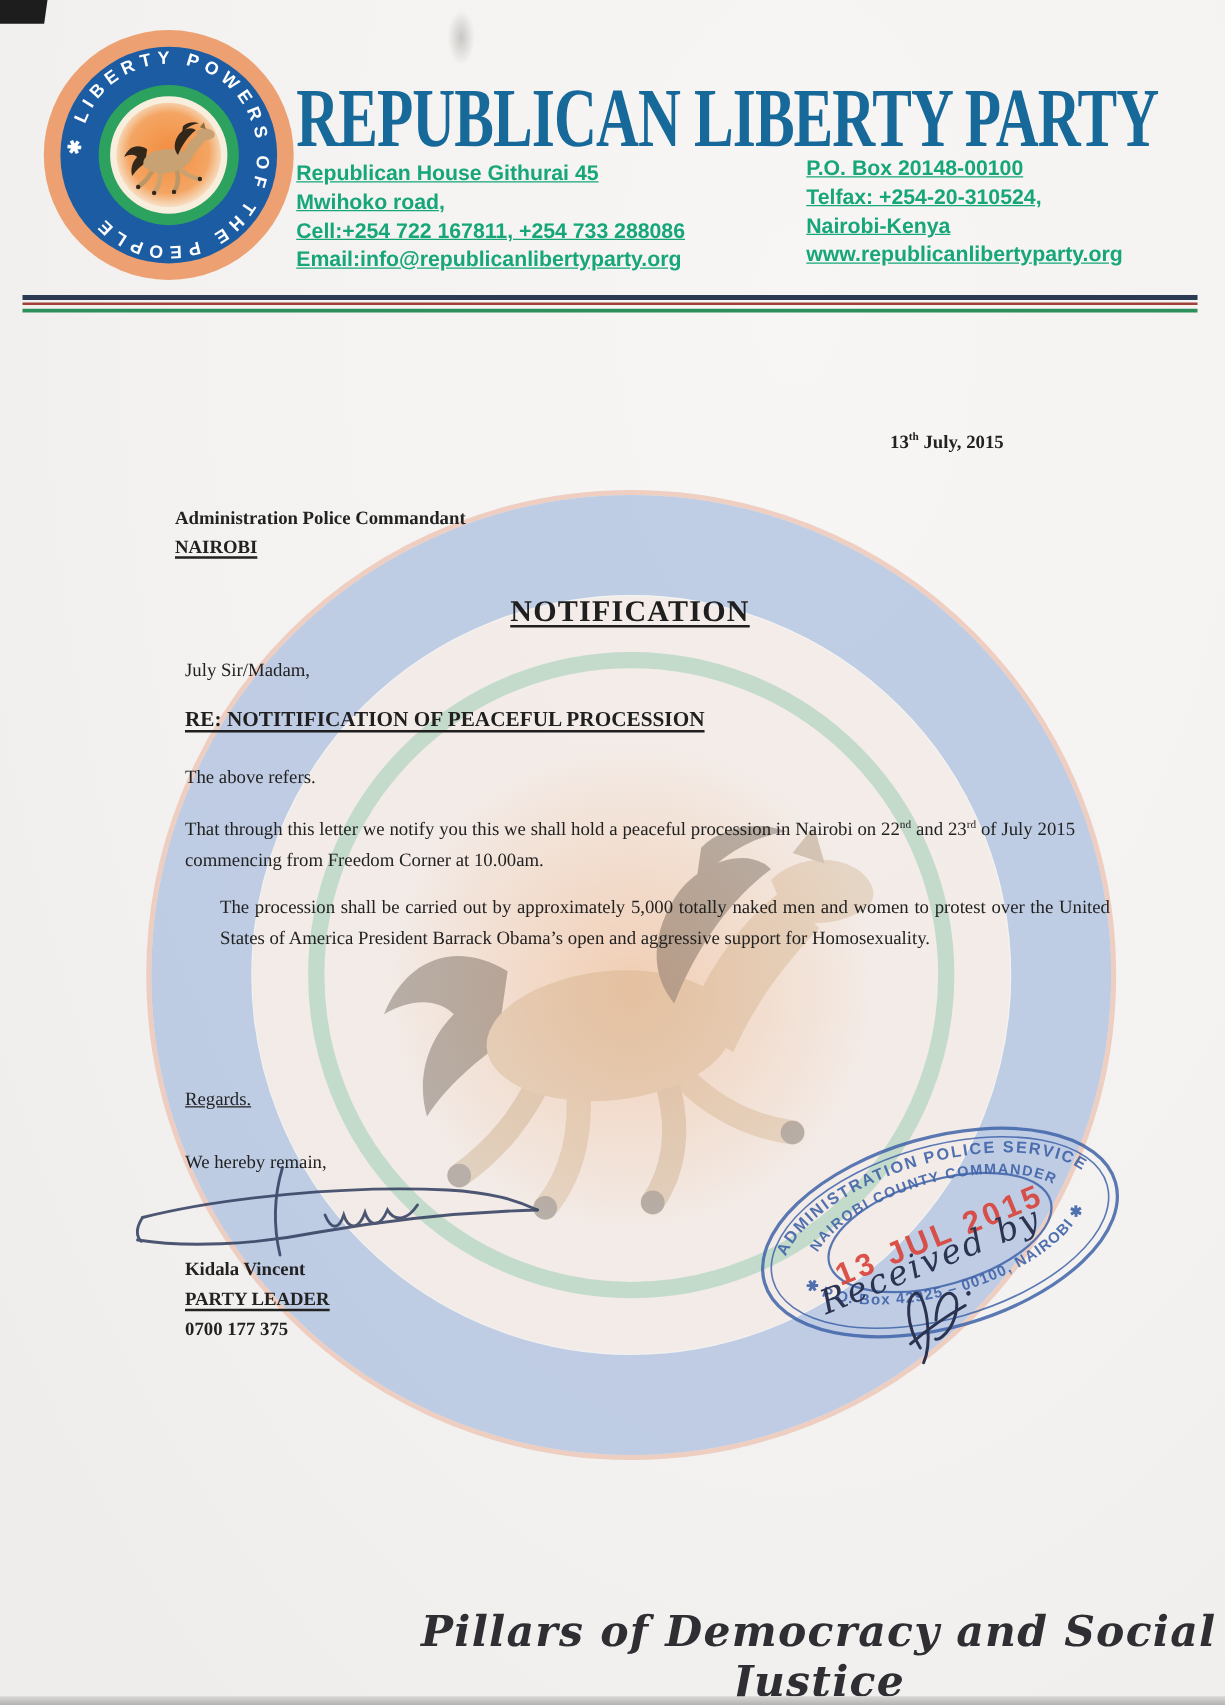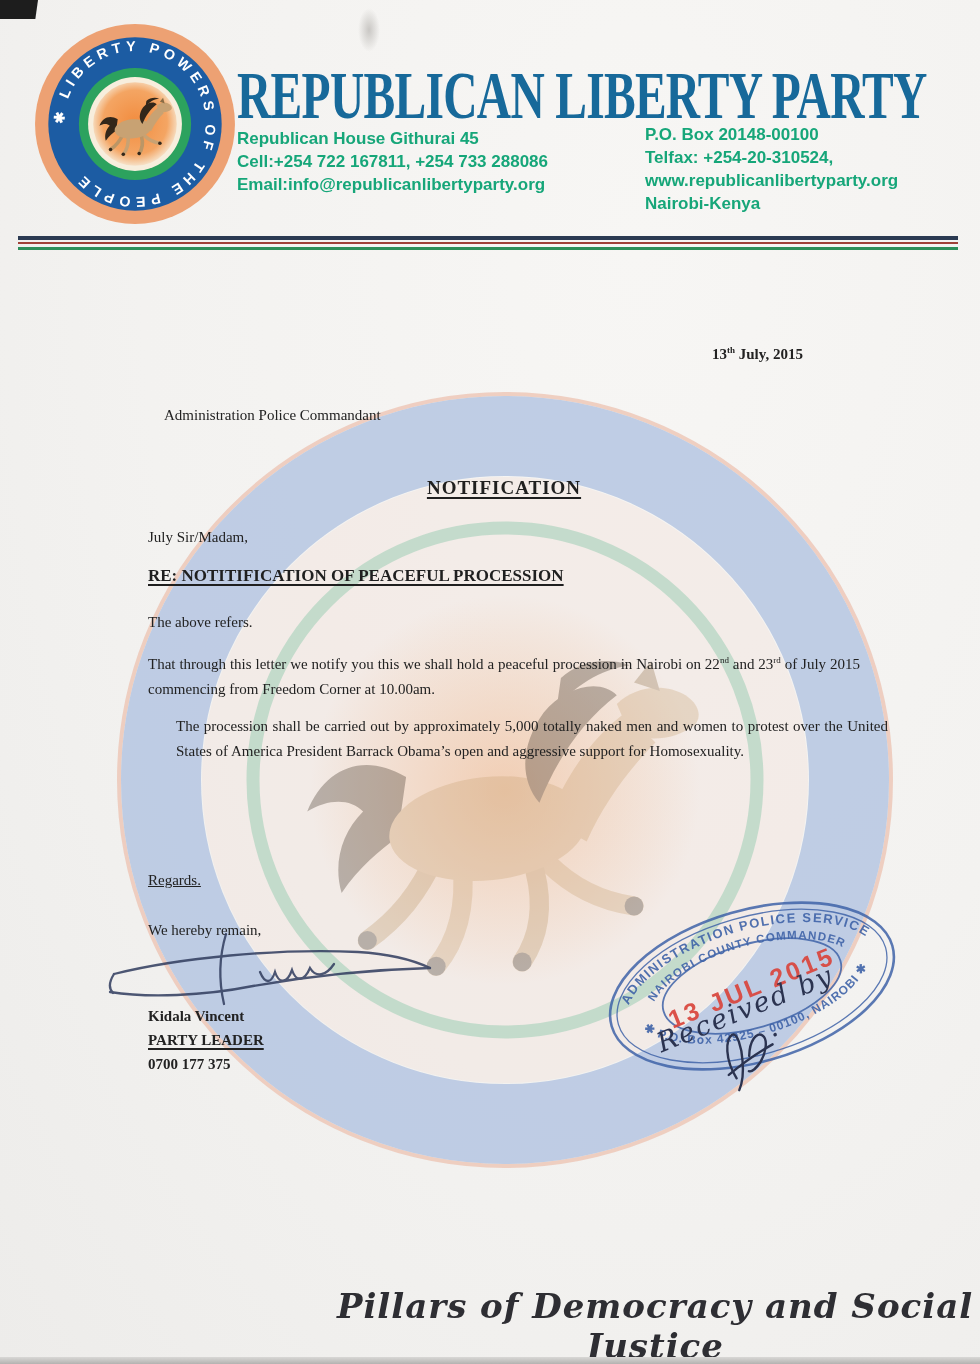--- a/index.html
+++ b/index.html
@@ -13,39 +13,39 @@
   .corner-mark{left:0;top:0;width:38px;height:19px;background:#1d1d1d;transform:skewX(-8deg);transform-origin:left top;}
   .top-smudge{left:358px;top:8px;width:22px;height:44px;background:radial-gradient(ellipse,#c9c7c4 0%,rgba(201,199,196,0) 70%);}
   .bottom-edge{left:0;bottom:0;width:980px;height:7px;background:linear-gradient(#d9d8d6,#b3b2b0);}
   
   .logo-svg{left:33px;top:22px;}
   .org-title{
     left:237px;top:57px;width:990px;
     font-size:66px;font-weight:bold;letter-spacing:-1px;color:#17699a;
     transform:scale(0.72,1.02);transform-origin:left top;white-space:nowrap;
   }
-  .contact{font-family:"Liberation Sans", sans-serif;font-size:17px;font-weight:700;color:#16a679;line-height:23px;}
+  .contact{font-family:"Liberation Sans", sans-serif;font-size:17px;font-weight:700;color:#16a679;line-height:23px;text-decoration:underline;}
   .contact-left{left:237px;top:127px;}
   .contact-right{left:645px;top:123px;}
   
   .stripes{left:18px;top:236px;width:940px;}
   .stripe{display:block;width:100%;}
   .stripe.navy{height:4px;background:#2b3a52;margin-bottom:2px;}
   .stripe.red{height:2px;background:#a04138;margin-bottom:3px;}
   .stripe.green{height:3px;background:#2d8f5a;}
   
   .watermark{left:115px;top:390px;pointer-events:none;}
   
   .btxt{font-size:15px;line-height:25px;color:#222;}
   .para{left:148px;width:712px;font-size:15px;line-height:25px;text-align:justify;color:#222;}
   .uline{text-decoration:underline;text-decoration-thickness:2px;text-underline-offset:3px;}
   .dateline{left:712px;top:342px;font-weight:bold;}
-  .recipient{left:164px;top:404px;font-weight:normal;line-height:23px;}
+  .recipient{left:140px;top:404px;font-weight:bold;line-height:23px;}
   .heading-wrap{left:148px;top:477px;width:712px;text-align:center;}
-  .heading{font-weight:bold;font-size:19px;letter-spacing:1px;}
+  .heading{font-weight:bold;font-size:24px;letter-spacing:1px;}
   .salutation{left:148px;top:525px;}
   .subject{left:148px;top:566px;font-size:17px;font-weight:bold;}
   .intro{left:148px;top:610px;}
   .p1{top:652px;}
   .p2{top:714px;margin-left:28px;}
   .p3{top:806px;}
   .regards{left:148px;top:868px;text-decoration:underline;}
   .closing{left:148px;top:918px;}
   sup{font-size:0.6em;vertical-align:super;line-height:0;}
   .signature-svg{left:108px;top:928px;}
@@ -124,42 +124,44 @@
     <circle cx="100" cy="100" r="41" fill="url(#logo-orange)"></circle>
     <g>
       <use href="#horse-sym" transform="translate(62,72) scale(0.78)"></use>
     </g>
   </svg>
 
   <div class="abs org-title">REPUBLICAN LIBERTY PARTY</div>
 
   <div class="abs contact contact-left">
     <div>Republican House Githurai 45</div>
+    <div>Mwihoko road,</div>
     <div>Cell:+254 722 167811, +254 733 288086</div>
     <div>Email:info@republicanlibertyparty.org</div>
   </div>
   <div class="abs contact contact-right">
     <div>P.O. Box 20148-00100</div>
     <div>Telfax: +254-20-310524,</div>
+    <div>Nairobi-Kenya</div>
     <div>www.republicanlibertyparty.org</div>
-    <div>Nairobi-Kenya</div>
   </div>
 
   <div class="abs stripes">
     <span class="stripe navy"></span>
     <span class="stripe red"></span>
     <span class="stripe green"></span>
   </div>
 
   <div class="abs btxt dateline">
     <span>13</span><sup>th</sup><span> July, 2015</span>
   </div>
 
   <div class="abs btxt recipient">
     <div>Administration Police Commandant</div>
+    <div class="uline">NAIROBI</div>
   </div>
 
   <div class="abs heading-wrap">
     <span class="heading uline">NOTIFICATION</span>
   </div>
 
   <div class="abs btxt salutation">July Sir/Madam,</div>
 
   <div class="abs subject">
     <span class="uline">RE: NOTITIFICATION OF PEACEFUL PROCESSION</span>

